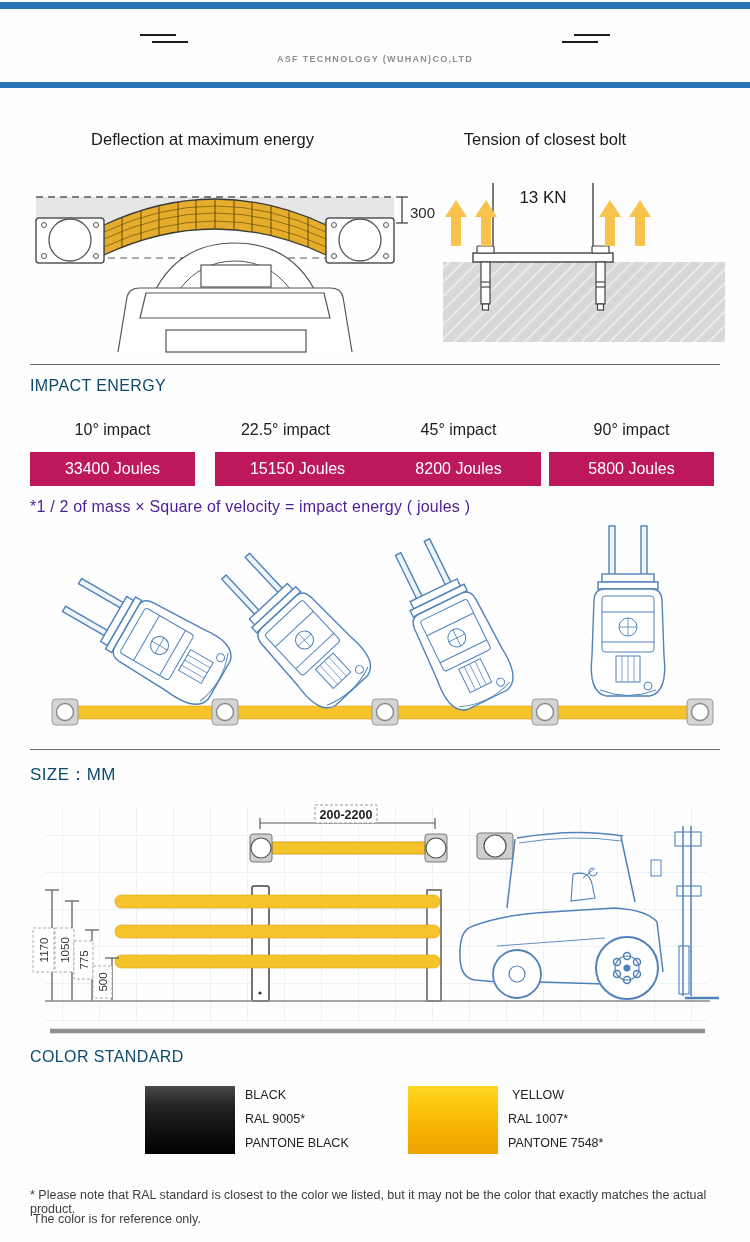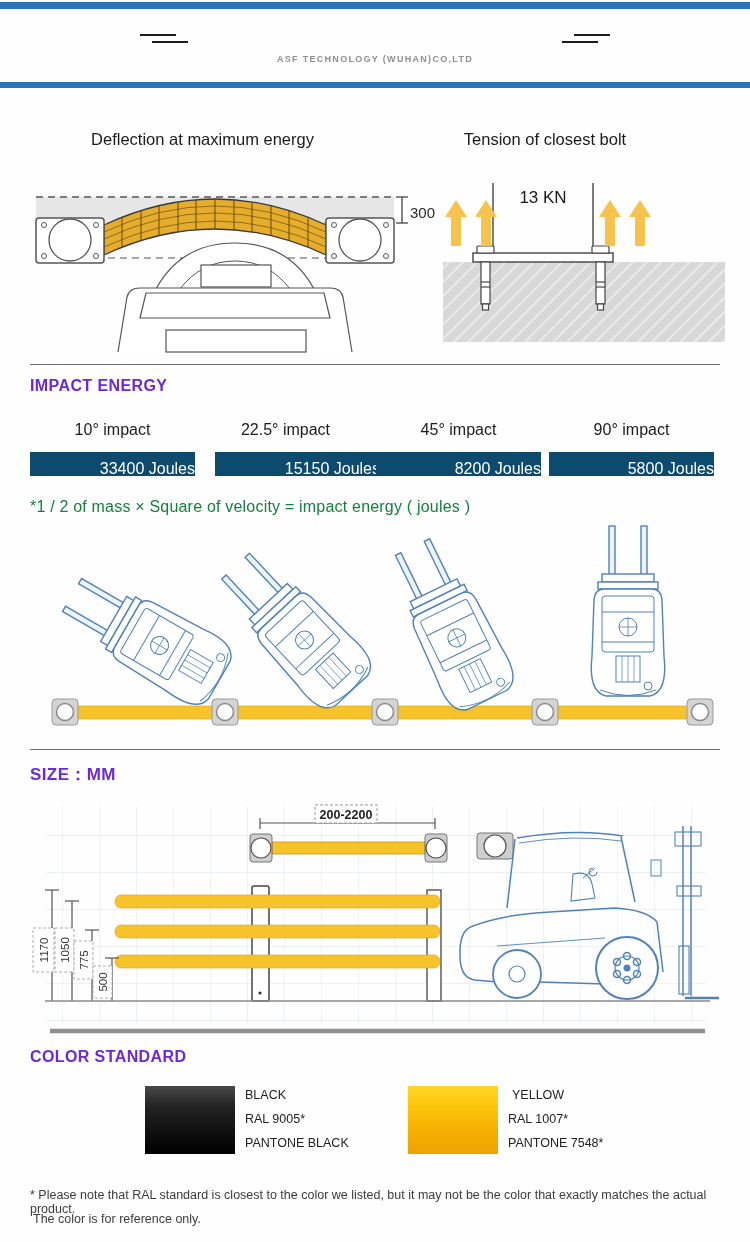--- a/index.html
+++ b/index.html
@@ -7,25 +7,25 @@
         font-family:"Liberation Sans",sans-serif;color:#1a1a1a;}
   .abs{position:absolute;}
   .bluebar{left:0;width:750px;background:#2b73b8;}
   .deco{height:2px;background:#1c1c1c;}
   .pgtitle{left:0;top:24px;width:750px;text-align:center;font-size:24px;font-weight:800;
            letter-spacing:.5px;color:#111;}
   .subtitle{left:0;top:54px;width:750px;text-align:center;font-size:9px;font-weight:bold;
             letter-spacing:1.3px;color:#8f8f8f;}
   .figtitle{font-size:16.5px;color:#1a1a1a;text-align:center;}
   .divider{left:30px;width:690px;height:1px;background:#6e6e6e;}
-  .sechead{font-size:16px;font-weight:bold;letter-spacing:.4px;color:#6d28d9;}
+  .sechead{font-size:16px;font-weight:normal;letter-spacing:.4px;color:#0c4a6e;}
   .anglabel{width:165px;text-align:center;font-size:16px;color:#1c1c1c;}
-  .joulebtn{width:165px;height:24px;line-height:34px;text-align:right;background:#0c4a6e;
+  .joulebtn{width:165px;height:34px;line-height:34px;text-align:center;background:#be185d;
             color:#fff;font-size:16px;}
-  .formula{font-size:16px;color:#15803d;letter-spacing:.2px;text-align:center;}
+  .formula{font-size:16px;color:#4c1d95;letter-spacing:.2px;text-align:center;}
   .swatch{width:90px;height:68px;}
   .sw-black{background:linear-gradient(180deg,#4a4a4a 0%,#232323 30%,#0d0d0d 72%,#000 100%);}
   .sw-yellow{background:linear-gradient(180deg,#ffd627 0%,#fdc70d 28%,#f4ab00 75%,#eda303 100%);}
   .swlabel{font-size:12.5px;color:#222;}
   .note{font-size:12.5px;color:#3c3c3c;}
   svg text{font-family:"Liberation Sans",sans-serif;}
 </style>
 </head>
 <body>
 

